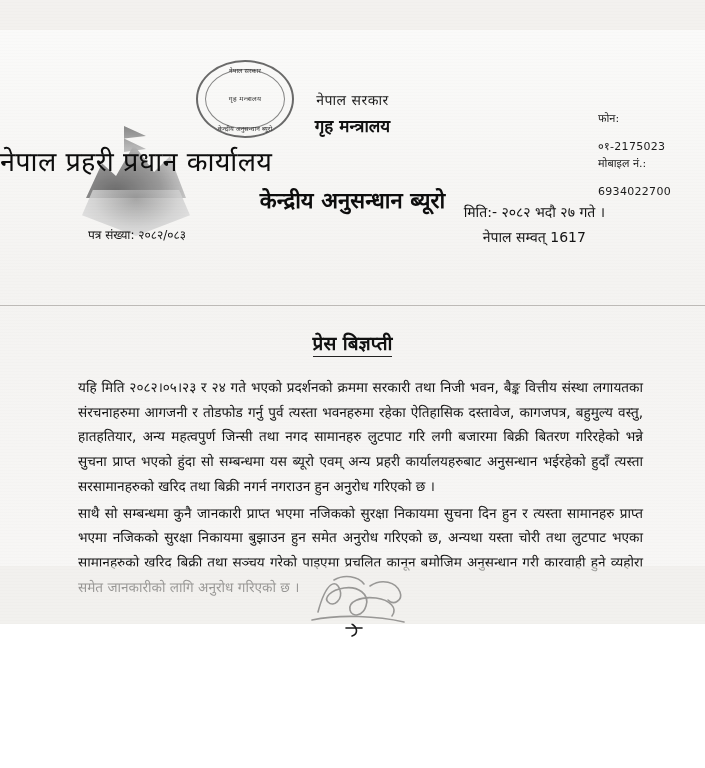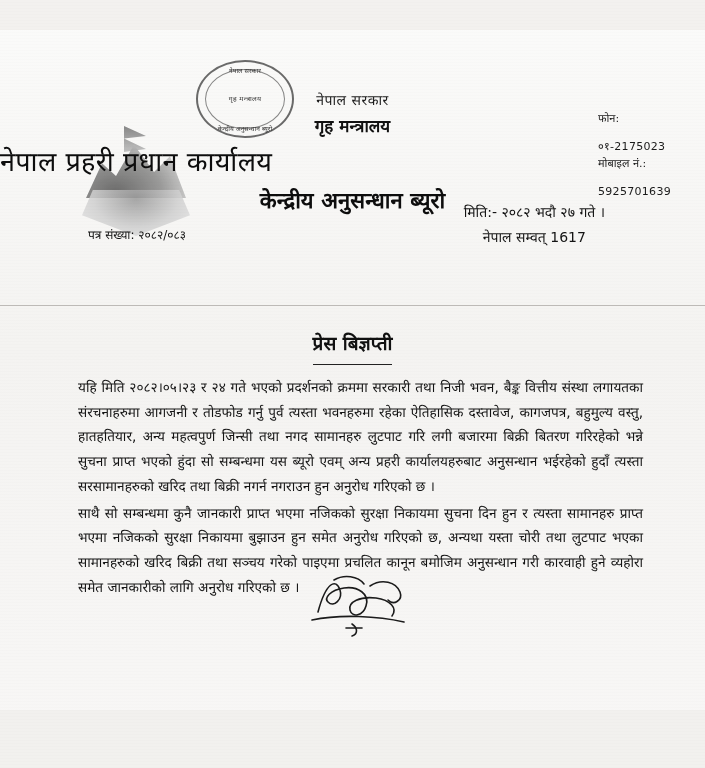--- a/index.html
+++ b/index.html
@@ -10,21 +10,21 @@
   body {
     width: 705px;
     height: 768px;
     font-family: "DejaVu Sans", sans-serif;
     color: #111;
     overflow: hidden;
   }
   .page {
     position: relative;
     width: 705px;
-    height: 768px;
+    height: 624px;
     background: #f7f6f4;
     background-image: linear-gradient(180deg, #fbfbfa 0%, #f4f3f1 45%, #f8f7f6 100%);
   }
   
   .top-band {
     position: absolute;
     left: 0; right: 0; top: 0;
     height: 30px;
     background: #ece9e6;
     opacity: 0.55;
@@ -207,21 +207,21 @@
     position: absolute;
     left: 0; right: 0;
     top: 330px;
     text-align: center;
     font-size: 19px;
     font-weight: bold;
     color: #111;
   }
   .doc-title span {
     border-bottom: 1.5px solid #222;
-    padding-bottom: 10px;
+    padding-bottom: 2px;
   }
 
   .body-text {
     position: absolute;
     left: 72px;
     right: 62px;
     top: 375px;
     font-size: 13.6px;
     line-height: 1.82;
     color: #141414;
@@ -277,21 +277,21 @@
     <div class="office-line">नेपाल प्रहरी प्रधान कार्यालय</div>
     <div class="bureau-line">केन्द्रीय अनुसन्धान ब्यूरो</div>
 
     <div class="contact-block">
       <div class="contact-row">
         <span class="contact-label">फोन:</span>
         <span class="contact-value">०१-2175023</span>
       </div>
       <div class="contact-row">
         <span class="contact-label">मोबाइल नं.:</span>
-        <span class="contact-value">5925701639</span>
+        <span class="contact-value">6934022700</span>
       </div>
     </div>
   </div>
 
   <div class="date-block">
     <div>मिति:- २०८२ भदौ २७ गते ।</div>
     <div>नेपाल सम्वत् 1617</div>
   </div>
 
   <div class="letter-no">पत्र संख्या: २०८२/०८३</div>

